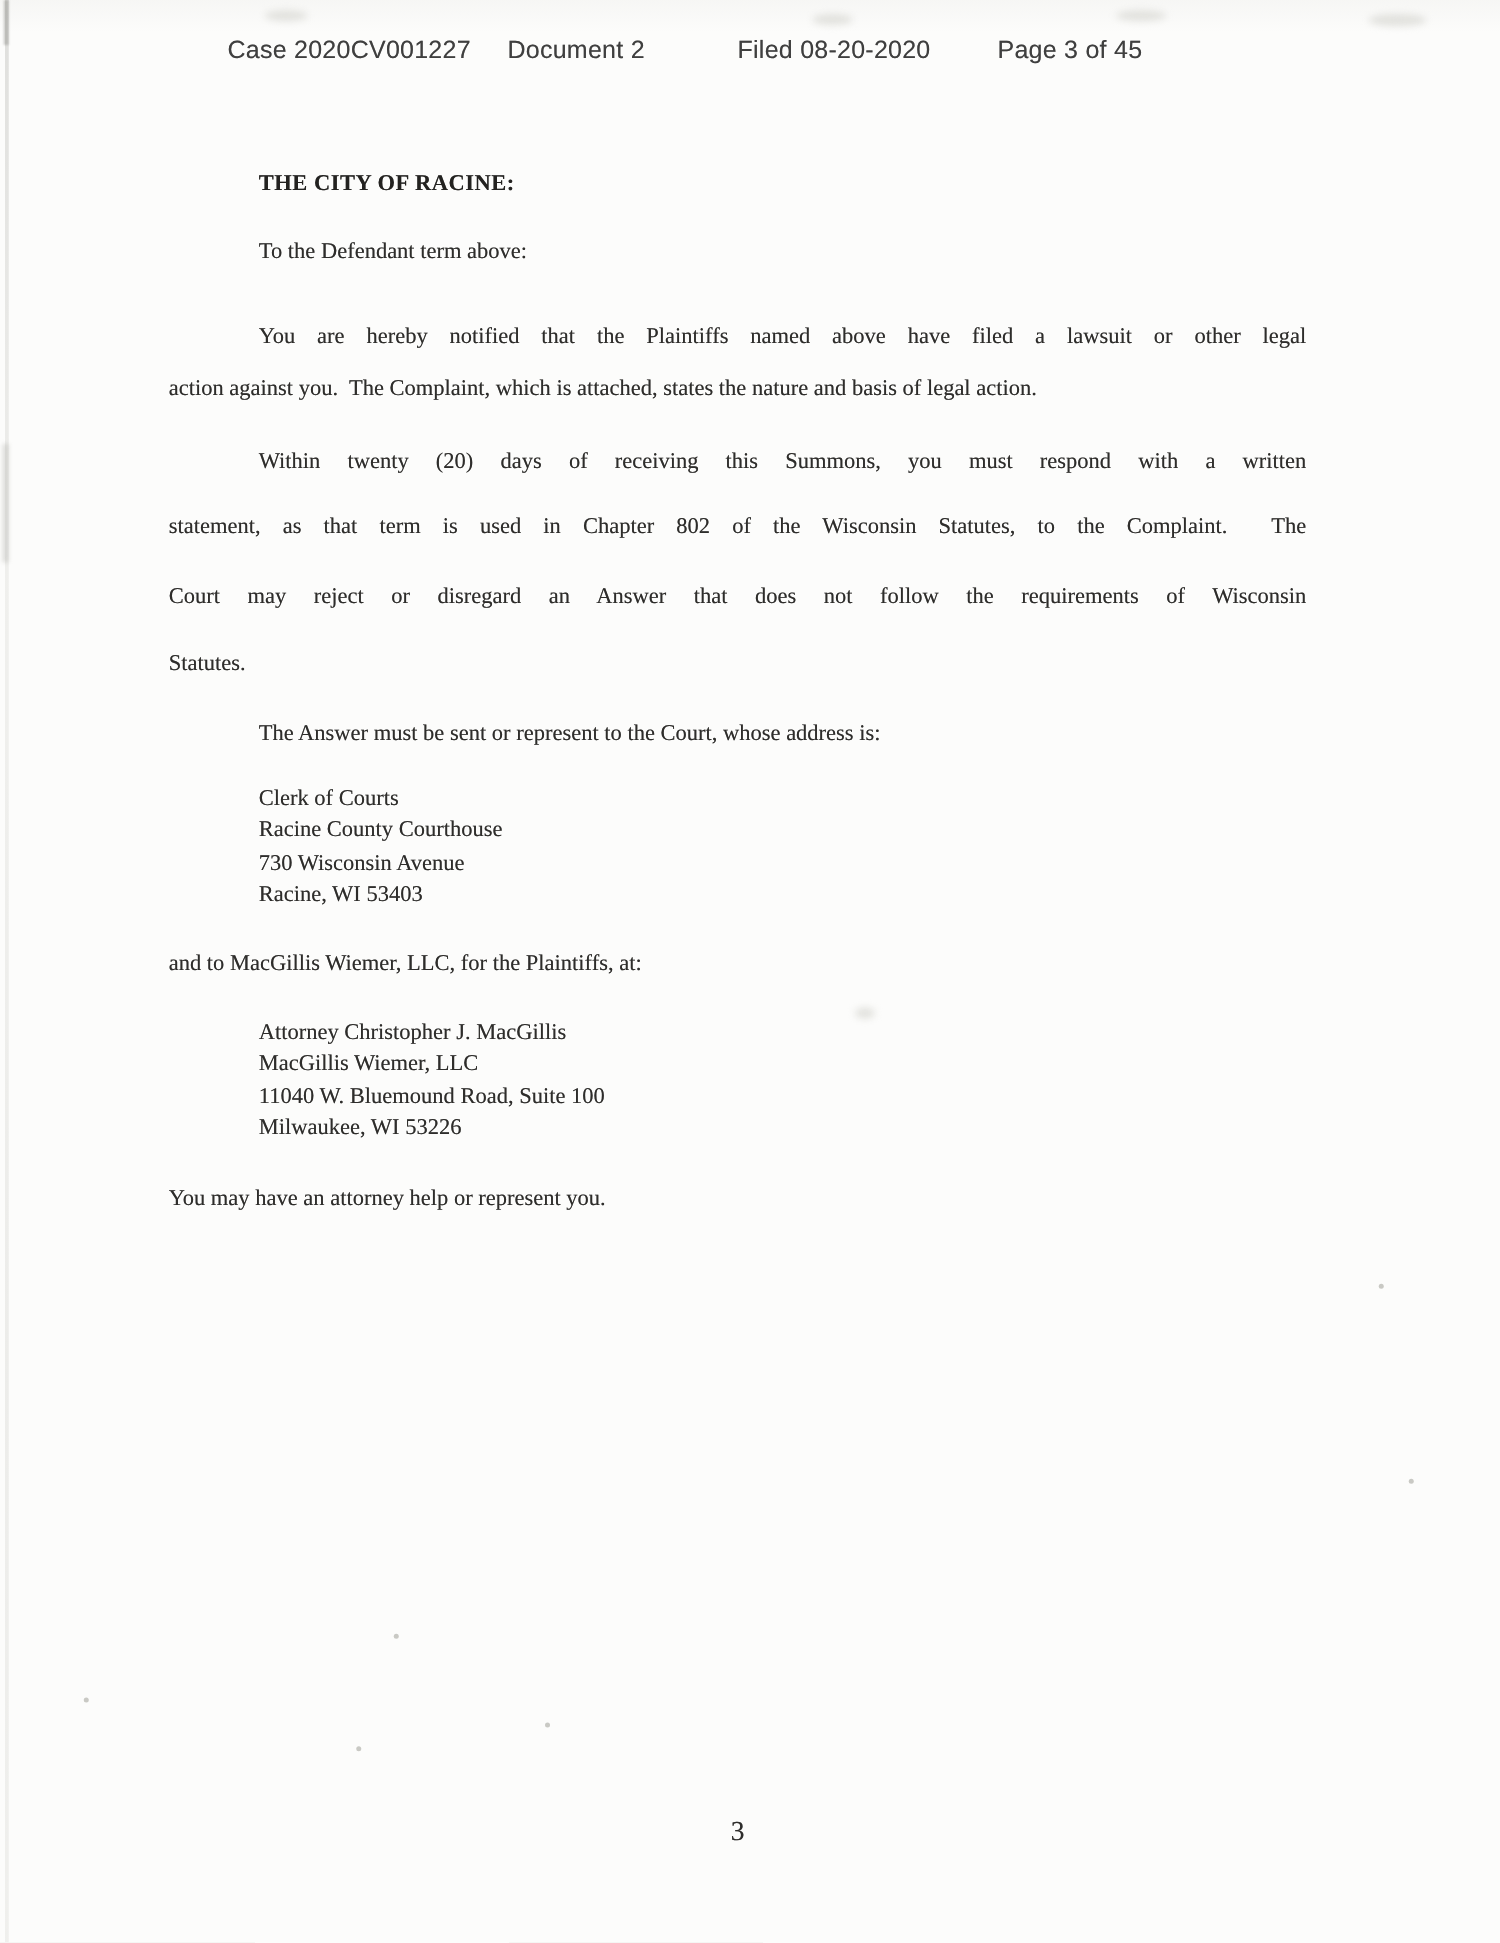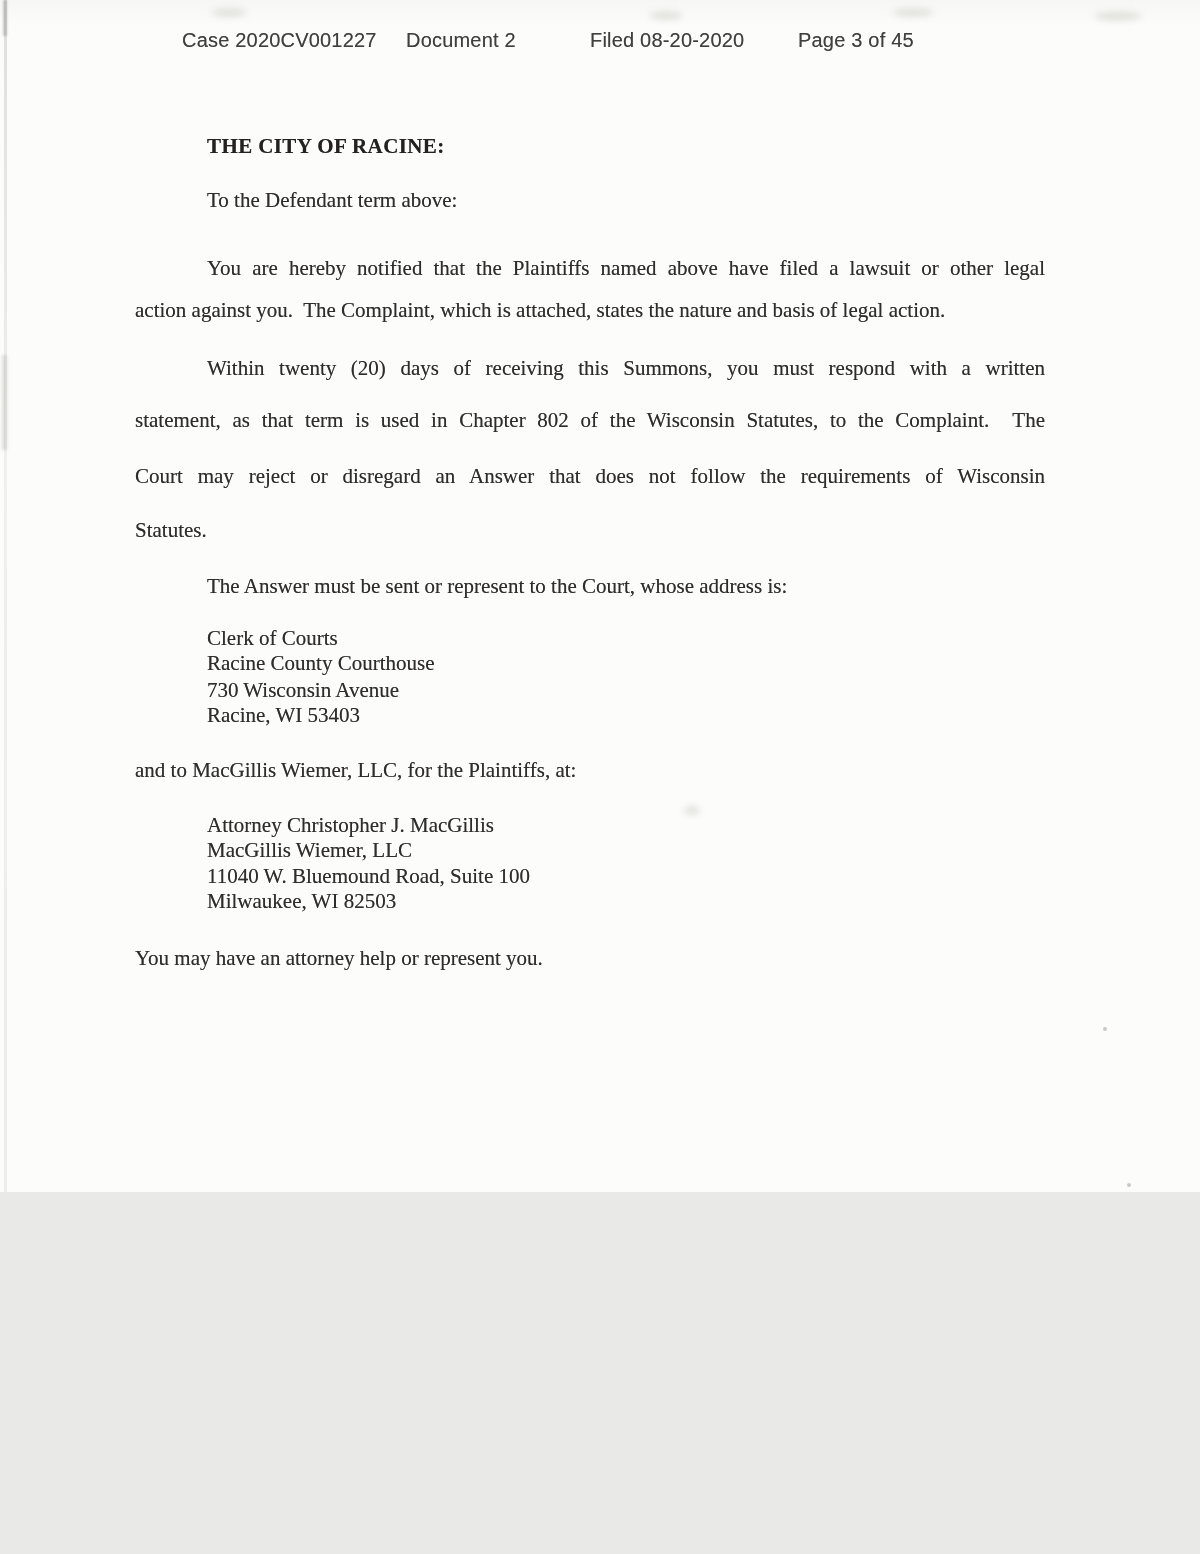--- a/index.html
+++ b/index.html
@@ -1,21 +1,21 @@
 <!DOCTYPE html>
 <html><head>
 <meta charset="utf-8">
 <style>
   html, body { margin: 0; padding: 0; }
   body { background: #e9e9e7; }
 
   .page {
     position: relative;
     width: 1200px;
-    height: 1192px;
+    height: 1554px;
     margin: 0 auto;
     background: #fcfcfb;
     overflow: hidden;
     font-family: "Liberation Serif", serif;
     color: #2e2d2b;
   }
 
   
   .top-band {
     position: absolute; left: 0; top: 0; width: 100%; height: 26px;
@@ -51,21 +51,21 @@
     position: absolute; top: 28px;
     font-family: "Liberation Sans", sans-serif;
     font-size: 20px; line-height: 24px;
     color: #3f3f3f; letter-spacing: .2px;
     white-space: pre;
     text-shadow: 0 0 .5px rgba(63,63,63,.5);
   }
 
   .line {
     position: absolute; left: 135px; width: 910px;
-    font-size: 21px; line-height: 26px;
+    font-size: 18px; line-height: 26px;
     white-space: pre-wrap;
     color: #2e2d2b;
     text-shadow: 0 0 .5px rgba(46,45,43,.55);
   }
   .ind  { text-indent: 72px; }
   .jst  { text-align: justify; text-align-last: justify; }
   .bold { font-weight: bold; letter-spacing: .4px; color: #232220; }
 
   .pageno {
     position: absolute; left: 135px; top: 1452px; width: 910px;
@@ -116,19 +116,19 @@
   <div class="line ind" style="top:625px;">Clerk of Courts</div>
   <div class="line ind" style="top:650px;">Racine County Courthouse</div>
   <div class="line ind" style="top:677px;">730 Wisconsin Avenue</div>
   <div class="line ind" style="top:702px;">Racine, WI 53403</div>
 
   <div class="line" style="top:757px;">and to MacGillis Wiemer, LLC, for the Plaintiffs, at:</div>
 
   <div class="line ind" style="top:812px;">Attorney Christopher J. MacGillis</div>
   <div class="line ind" style="top:837px;">MacGillis Wiemer, LLC</div>
   <div class="line ind" style="top:863px;">11040 W. Bluemound Road, Suite 100</div>
-  <div class="line ind" style="top:888px;">Milwaukee, WI 82503</div>
+  <div class="line ind" style="top:888px;">Milwaukee, WI 53226</div>
 
   <div class="line" style="top:945px;">You may have an attorney help or represent you.</div>
 
   <div class="pageno">3</div>
 
 </div>
 
 </body></html>

